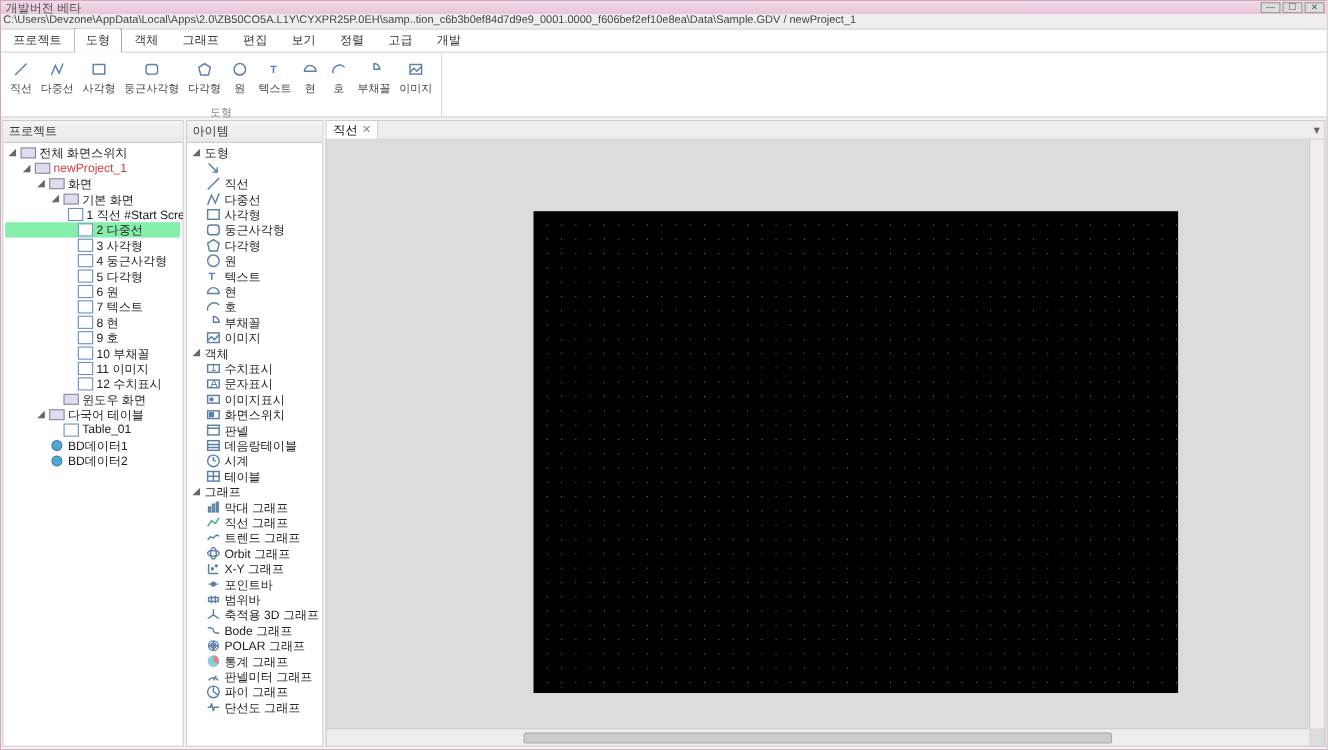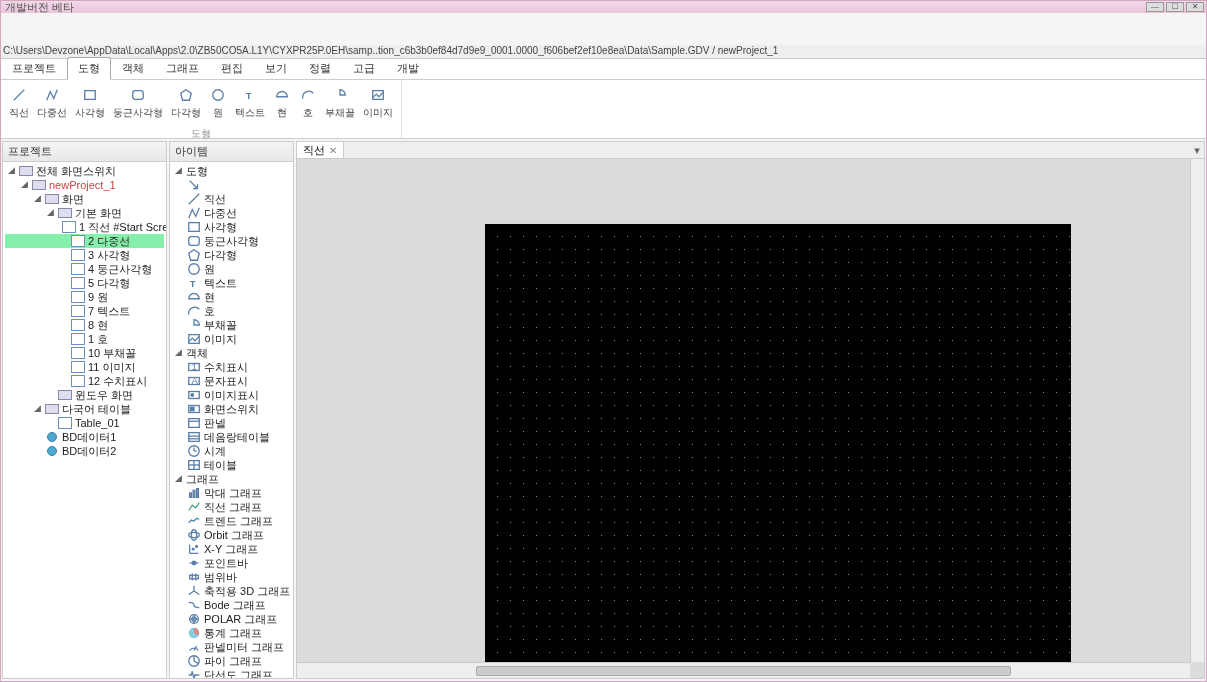--- a/index.html
+++ b/index.html
@@ -2,21 +2,21 @@
 <html><head>
 <meta charset="utf-8">
 <style>
 * { margin: 0; padding: 0; box-sizing: border-box; font-family: "Malgun Gothic", "Segoe UI", Tahoma, sans-serif; font-size: 11px; }
 body { background: #fff; overflow: hidden; }
 .window { width: 1207px; height: 682px; display: flex; flex-direction: column; border: 1px solid #d4a5c0; background: #f5f5f5; }
 .titlebar { height: 12px; background: linear-gradient(to bottom, #f3d9e8, #e8c5d9); display: flex; align-items: center; justify-content: space-between; padding: 0 2px; font-size: 10px; color: #555; }
 .titlebar-text { padding-left: 2px; }
 .win-btns { display: flex; gap: 2px; }
 .win-btn { width: 18px; height: 10px; border: 1px solid #999; background: #ddd; text-align: center; line-height: 8px; font-size: 8px; cursor: pointer; }
-.pathbar { height: 14px; background: #eee; border-bottom: 1px solid #ccc; font-size: 10px; padding: 0 2px; color: #444; white-space: nowrap; overflow: hidden; margin-top: 32px; }
+.pathbar { height: 14px; background: #eee; border-bottom: 1px solid #ccc; font-size: 10px; padding: 0 2px; color: #444; white-space: nowrap; overflow: hidden; }
 .menutabs { height: 21px; background: #fff; border-bottom: 1px solid #ccc; display: flex; align-items: flex-end; }
 .menutab { padding: 3px 10px; border: 1px solid transparent; border-bottom: none; cursor: pointer; color: #333; }
 .menutab.active { border: 1px solid #aaa; border-bottom: 1px solid #fff; background: #fff; margin-bottom: -1px; border-radius: 3px 3px 0 0; }
 .ribbon { height: 59px; background: #fff; border-bottom: 1px solid #ccc; display: flex; }
 .ribbon-group { display: flex; flex-direction: column; border-right: 1px solid #ddd; }
 .ribbon-btns { display: flex; padding: 4px; }
 .ribbon-btn { display: flex; flex-direction: column; align-items: center; padding: 2px 4px; cursor: pointer; gap: 2px; }
 .rb-icon { width: 18px; height: 18px; display: flex; align-items: center; justify-content: center; color: #5a7fa8; }
 .rb-label { font-size: 10px; color: #444; }
 .ribbon-group-label { text-align: center; font-size: 10px; color: #888; padding: 1px 0 2px; }
@@ -243,42 +243,42 @@
               <span class="ti-icon">
                 <span class="ico-page"></span>
               </span>
               <span class="ti-lbl">5 다각형</span>
             </div>
             <div class="tree-item ind4">
               <span class="ti-toggle"></span>
               <span class="ti-icon">
                 <span class="ico-page"></span>
               </span>
-              <span class="ti-lbl">9 원</span>
+              <span class="ti-lbl">6 원</span>
             </div>
             <div class="tree-item ind4">
               <span class="ti-toggle"></span>
               <span class="ti-icon">
                 <span class="ico-page"></span>
               </span>
               <span class="ti-lbl">7 텍스트</span>
             </div>
             <div class="tree-item ind4">
               <span class="ti-toggle"></span>
               <span class="ti-icon">
                 <span class="ico-page"></span>
               </span>
               <span class="ti-lbl">8 현</span>
             </div>
             <div class="tree-item ind4">
               <span class="ti-toggle"></span>
               <span class="ti-icon">
                 <span class="ico-page"></span>
               </span>
-              <span class="ti-lbl">1 호</span>
+              <span class="ti-lbl">9 호</span>
             </div>
             <div class="tree-item ind4">
               <span class="ti-toggle"></span>
               <span class="ti-icon">
                 <span class="ico-page"></span>
               </span>
               <span class="ti-lbl">10 부채꼴</span>
             </div>
             <div class="tree-item ind4">
               <span class="ti-toggle"></span>

